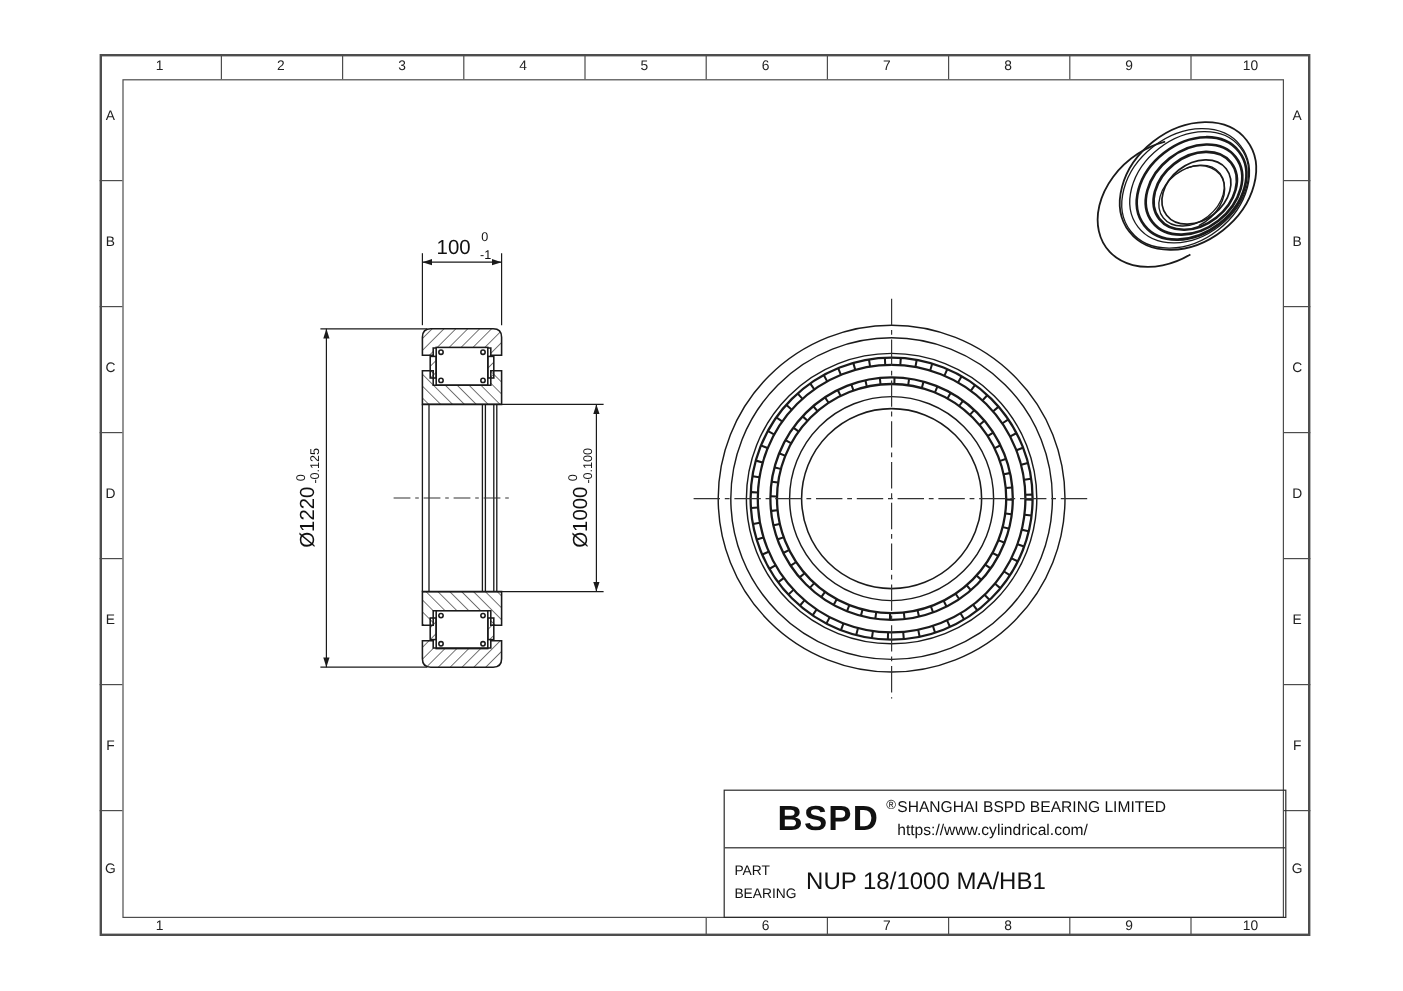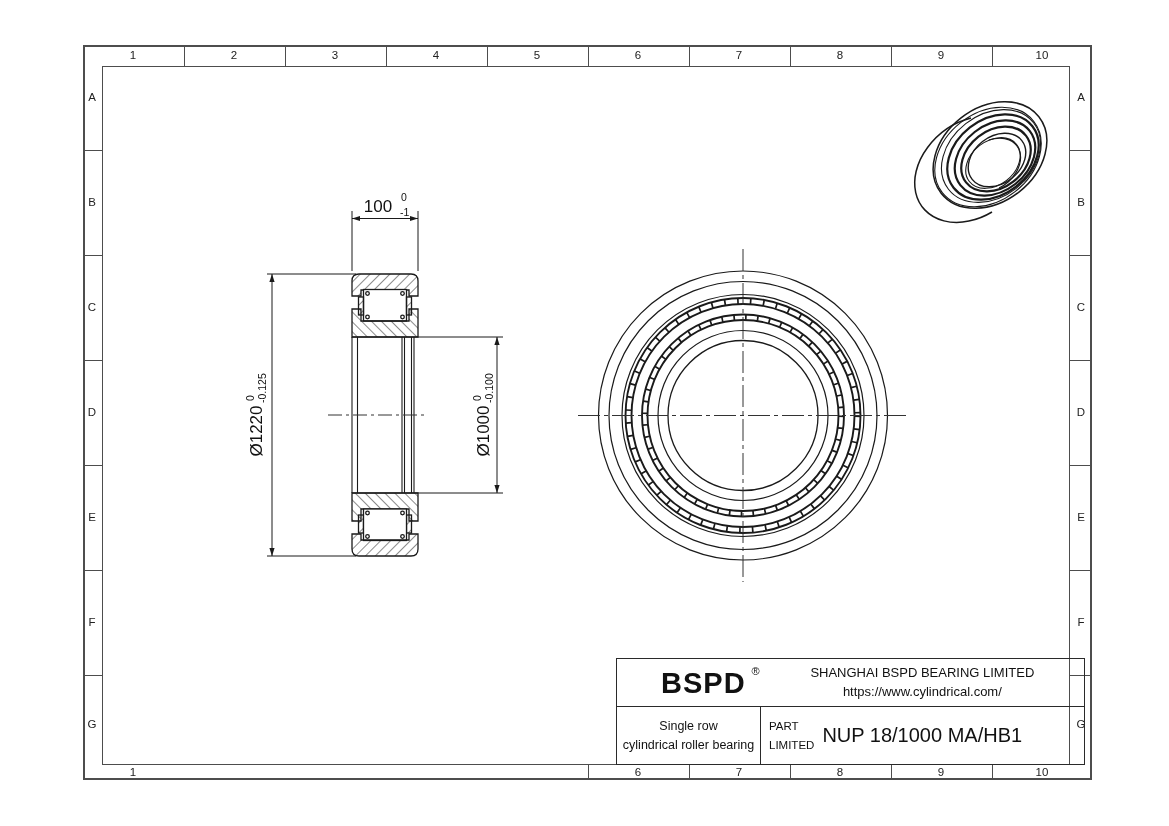--- a/index.html
+++ b/index.html
@@ -8,26 +8,26 @@
   .outer-border{position:absolute;left:83px;top:45px;width:1009px;height:735px;
                 border:2px solid #4d4d4d;box-sizing:border-box;}
   .inner-frame{position:absolute;left:102px;top:66px;width:968px;height:699px;
                border:1.6px solid #4d4d4d;box-sizing:border-box;}
   .rl{position:absolute;transform:translate(-50%,-50%);font-size:11.5px;color:#222;
       line-height:1;white-space:nowrap;}
   .dv{position:absolute;background:#4d4d4d;}
   svg text{font-family:"Liberation Sans",sans-serif;fill:#111;}
   .drawing{position:absolute;left:0;top:0;}
   
-  .tb{position:absolute;left:616px;top:658px;width:469px;height:107px;
+  .tb{position:absolute;left:603px;top:658px;width:469px;height:107px;
       border:1.6px solid #2a2a2a;box-sizing:border-box;color:#111;}
   .tb-row1{display:flex;align-items:center;height:47px;border-bottom:1.4px solid #2a2a2a;}
   .tb-brand{margin-left:44px;font-size:29px;letter-spacing:1px;font-weight:600;white-space:nowrap;}
   .tb-reg{font-size:11px;vertical-align:18px;margin-left:6px;font-weight:400;}
-  .tb-co{flex:1;text-align:center;font-size:13px;line-height:1.4;}
+  .tb-co{flex:1;text-align:left;font-size:13px;line-height:1.4;}
   .tb-row2{display:flex;height:57px;}
   .tb-proj{width:77px;border-right:1.4px solid #2a2a2a;box-sizing:border-box;}
   .tb-proj-label{height:25px;border-bottom:1.4px solid #2a2a2a;display:flex;align-items:center;
                  justify-content:center;font-size:11px;}
   .tb-proj-sym{height:31px;display:flex;align-items:center;justify-content:center;}
   .tb-desc{width:144px;border-right:1.4px solid #2a2a2a;box-sizing:border-box;display:flex;
            flex-direction:column;align-items:center;justify-content:center;
            font-size:12.5px;line-height:1.45;text-align:center;}
   .tb-part{flex:1;display:flex;align-items:center;padding-left:8px;}
   .tb-part-label{font-size:11.5px;line-height:1.6;}
@@ -224,27 +224,23 @@
 
   <div class="tb">
     <div class="tb-row1">
       <div class="tb-brand"><span>BSPD</span><sup class="tb-reg">®</sup></div>
       <div class="tb-co">
         <div>SHANGHAI BSPD BEARING LIMITED</div>
         <div>https://www.cylindrical.com/</div>
       </div>
     </div>
     <div class="tb-row2">
-      <div class="tb-desc">
-        <div>Single row</div>
-        <div>cylindrical roller bearing</div>
-      </div>
       <div class="tb-part">
         <div class="tb-part-label">
           <div>PART</div>
-          <div>LIMITED</div>
+          <div>BEARING</div>
         </div>
         <div class="tb-part-value">NUP 18/1000 MA/HB1</div>
       </div>
     </div>
   </div>
 
 </div>
 
 </body></html>

